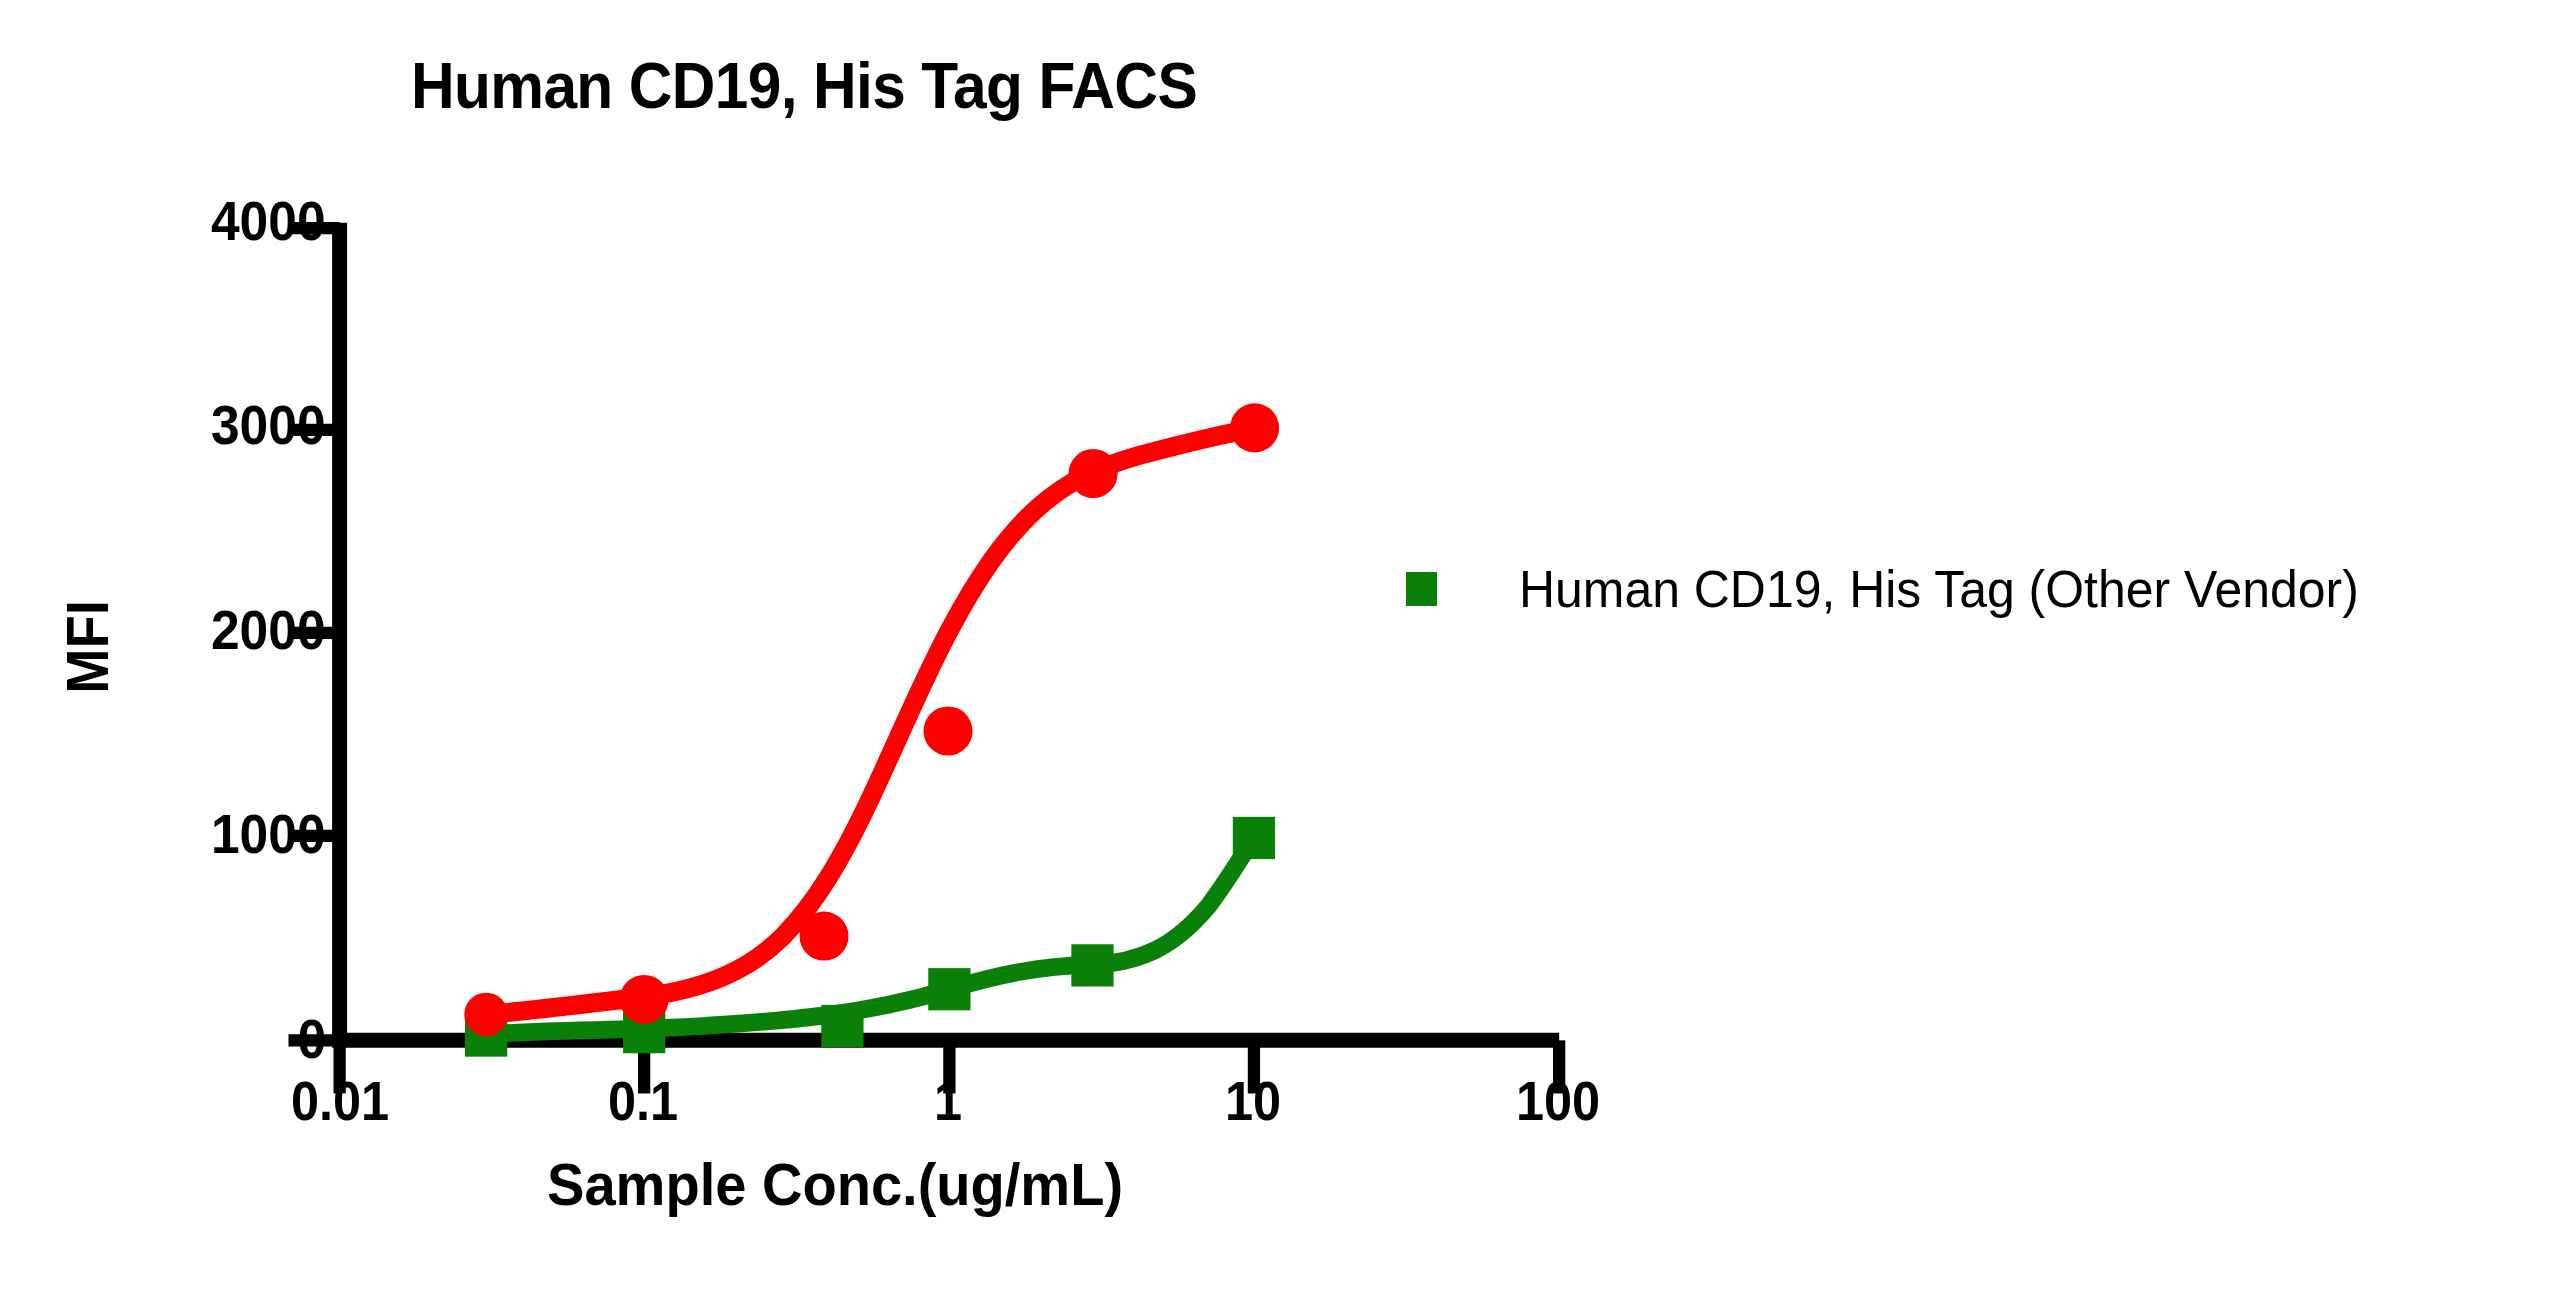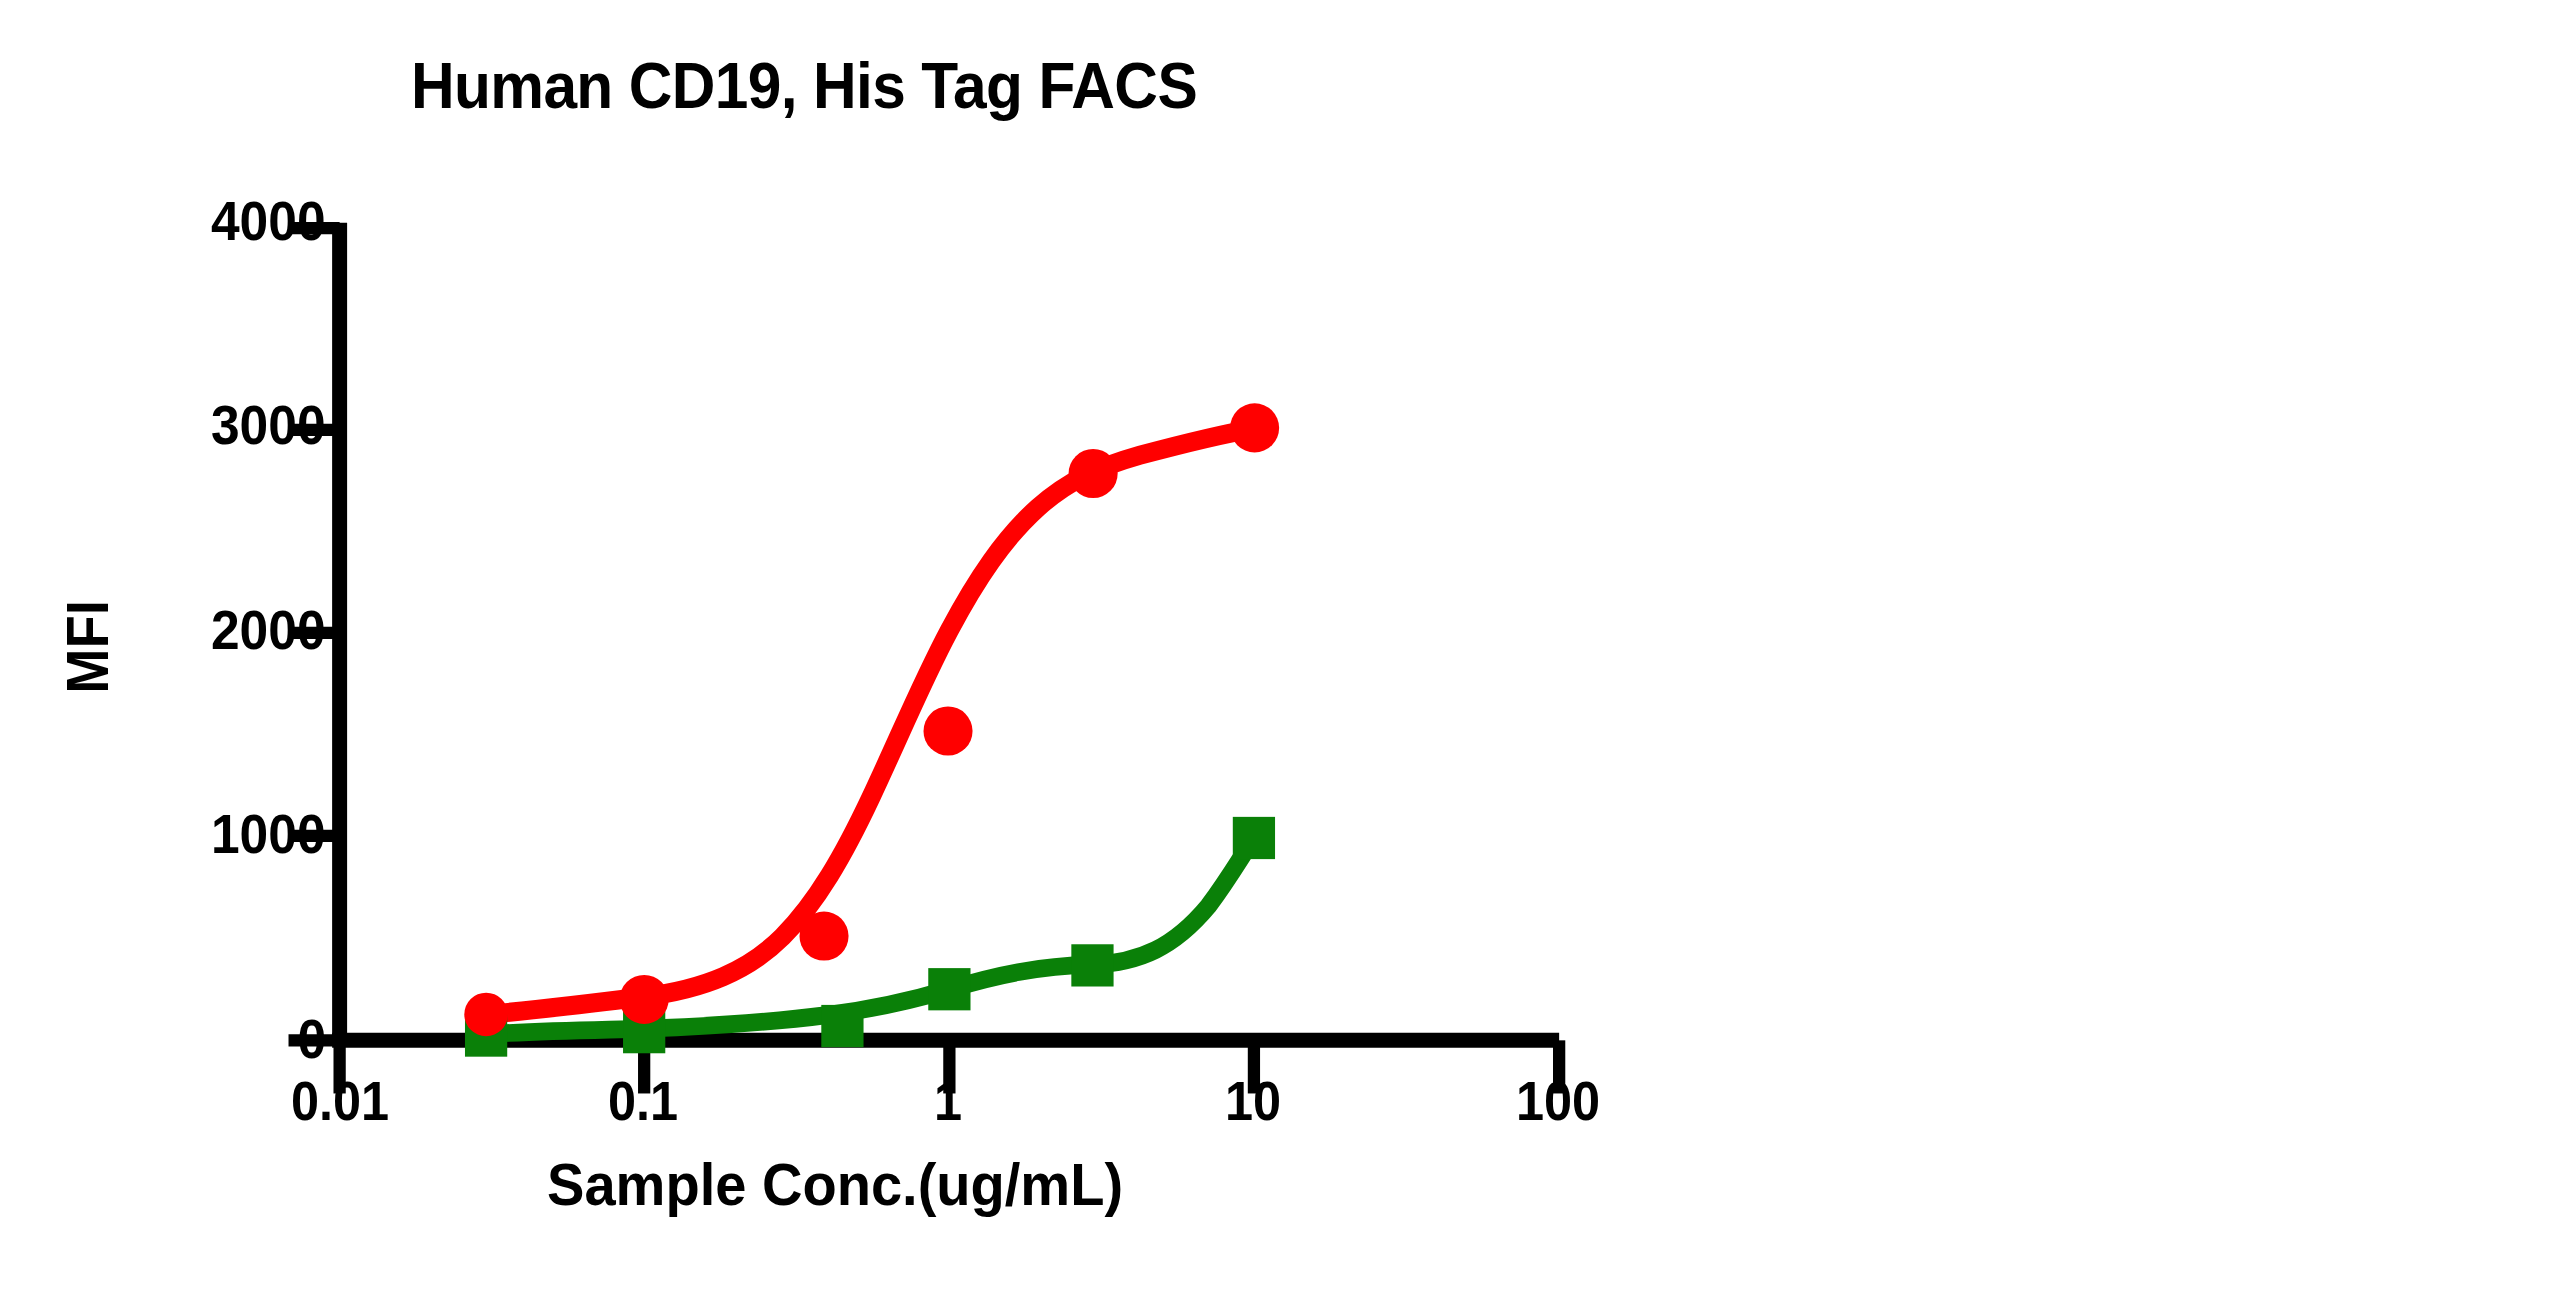--- a/index.html
+++ b/index.html
@@ -184,16 +184,20 @@
 
     <circle cx="690" cy="1489" r="32" fill="#FF0000"></circle>
     <circle cx="922" cy="1467" r="36" fill="#FF0000"></circle>
     <circle cx="1186" cy="1374" r="36" fill="#FF0000"></circle>
     <circle cx="1368" cy="1073" r="36" fill="#FF0000"></circle>
     <circle cx="1581" cy="695" r="36" fill="#FF0000"></circle>
     <circle cx="1818" cy="628" r="36" fill="#FF0000"></circle>
   </svg>
 
   <div class="legend">
+    <div class="legend-row">
+      <span class="legend-swatch-square" style="background:#0A8008;"></span>
+      <span class="legend-text">Human CD19, His Tag (Other Vendor)</span>
+    </div>
   </div>
 
 </div>
 
 
 </body></html>

